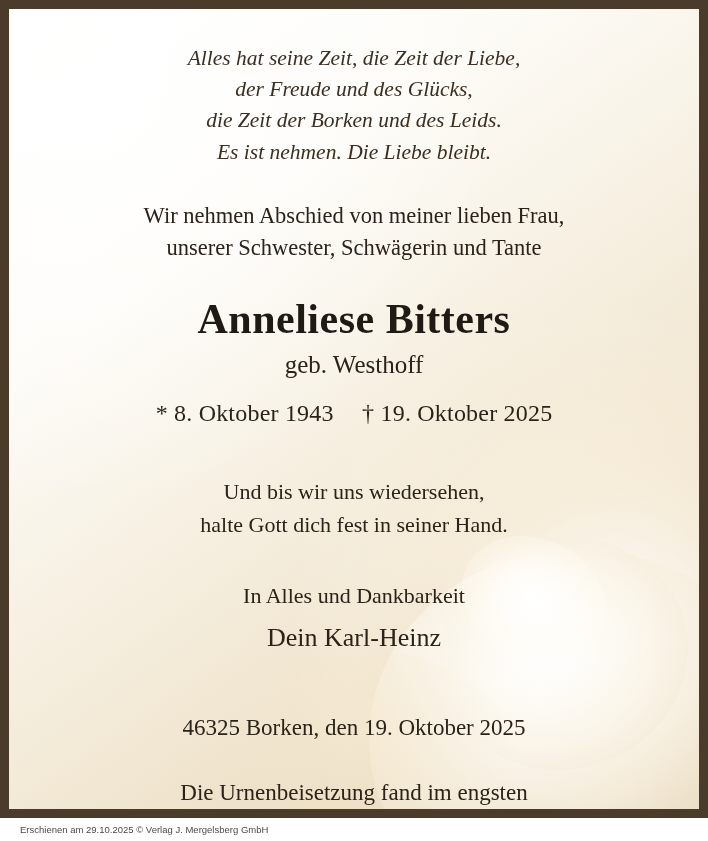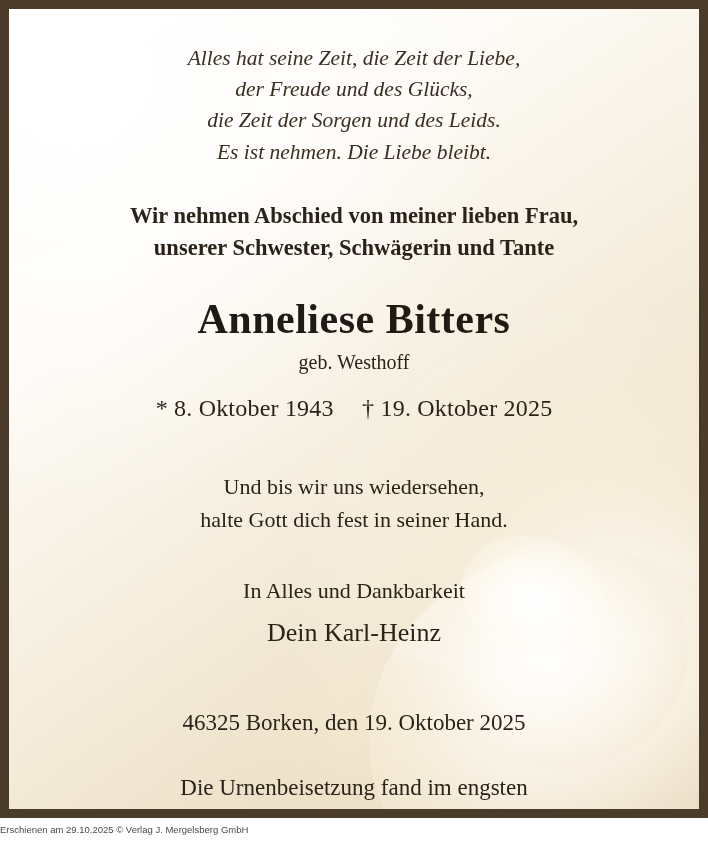--- a/index.html
+++ b/index.html
@@ -78,32 +78,31 @@
     line-height: 1.45;
     color: #3b2f22;
     margin: 8px 0 0 0;
   }
   .verse div { white-space: nowrap; }
   .intro {
     font-size: 22.5px;
     line-height: 1.45;
     margin-top: 32px;
     color: #2b2319;
-    font-weight: bold;
   }
   .intro div { white-space: nowrap; }
   .name {
     font-size: 42px;
     font-weight: bold;
     letter-spacing: 0.5px;
     margin-top: 30px;
     color: #1f1a13;
   }
   .maiden {
-    font-size: 20px;
+    font-size: 25px;
     margin-top: 8px;
     font-family: Liberation Serif, serif;
   }
   .dates {
     font-size: 24px;
     margin-top: 21px;
     letter-spacing: 0.2px;
   }
   .dates .sep { display: inline-block; width: 16px; }
   .poem {
@@ -135,42 +134,42 @@
     left: 0;
     bottom: 0;
     width: 708px;
     height: 23px;
     background: #ffffff;
     display: flex;
     align-items: center;
     font-family: "Liberation Sans", sans-serif;
     font-size: 9.5px;
     color: #4a4a4a;
-    padding-left: 0;
+    padding-left: 20px;
     box-sizing: border-box;
     margin-top: 16px;
   }
 </style>
 </head>
 <body>
 
 <div class="page">
 
   <div class="card">
     <div class="petal p1"></div>
     <div class="petal p4"></div>
     <div class="petal p2"></div>
     <div class="petal p3"></div>
 
     <div class="content">
 
       <div class="verse">
         <div>Alles hat seine Zeit, die Zeit der Liebe,</div>
         <div>der Freude und des Glücks,</div>
-        <div>die Zeit der Sorgen und des Leids.</div>
+        <div>die Zeit der Borken und des Leids.</div>
         <div>Es ist nehmen. Die Liebe bleibt.</div>
       </div>
 
       <div class="intro">
         <div>Wir nehmen Abschied von meiner lieben Frau,</div>
         <div>unserer Schwester, Schwägerin und Tante</div>
       </div>
 
       <div class="name">Anneliese Bitters</div>
       <div class="maiden">geb. Westhoff</div>

